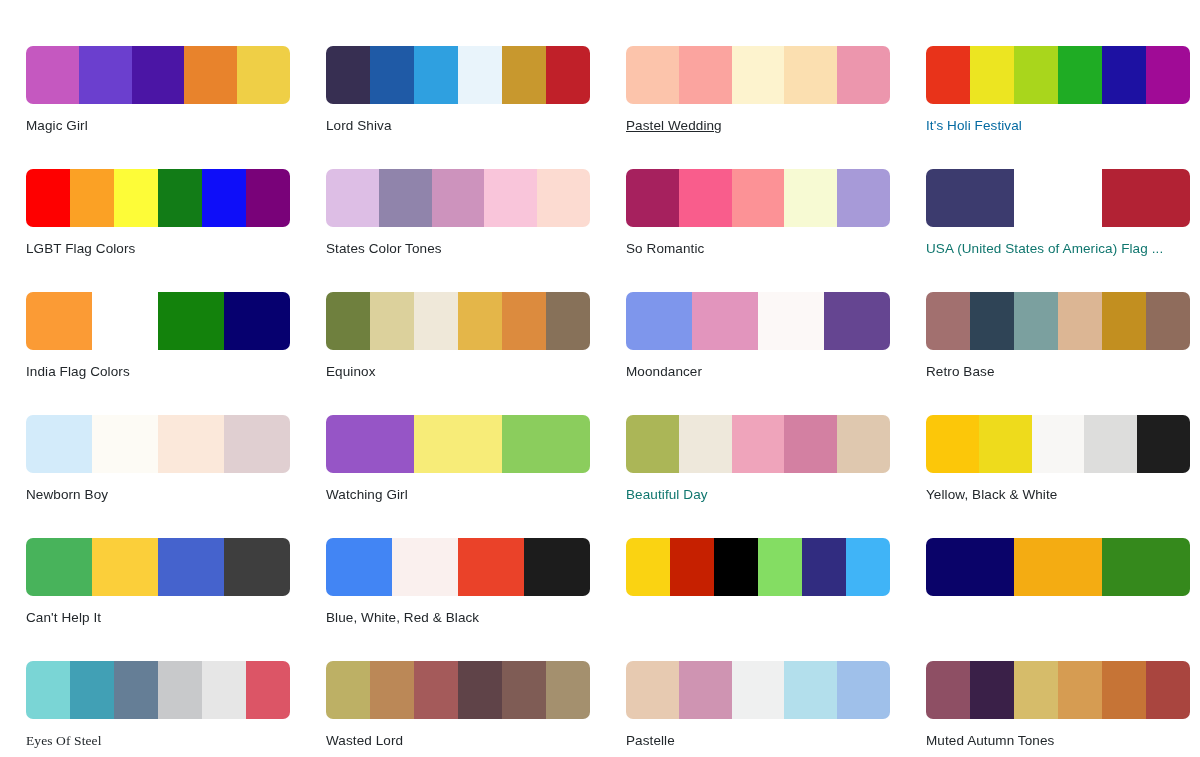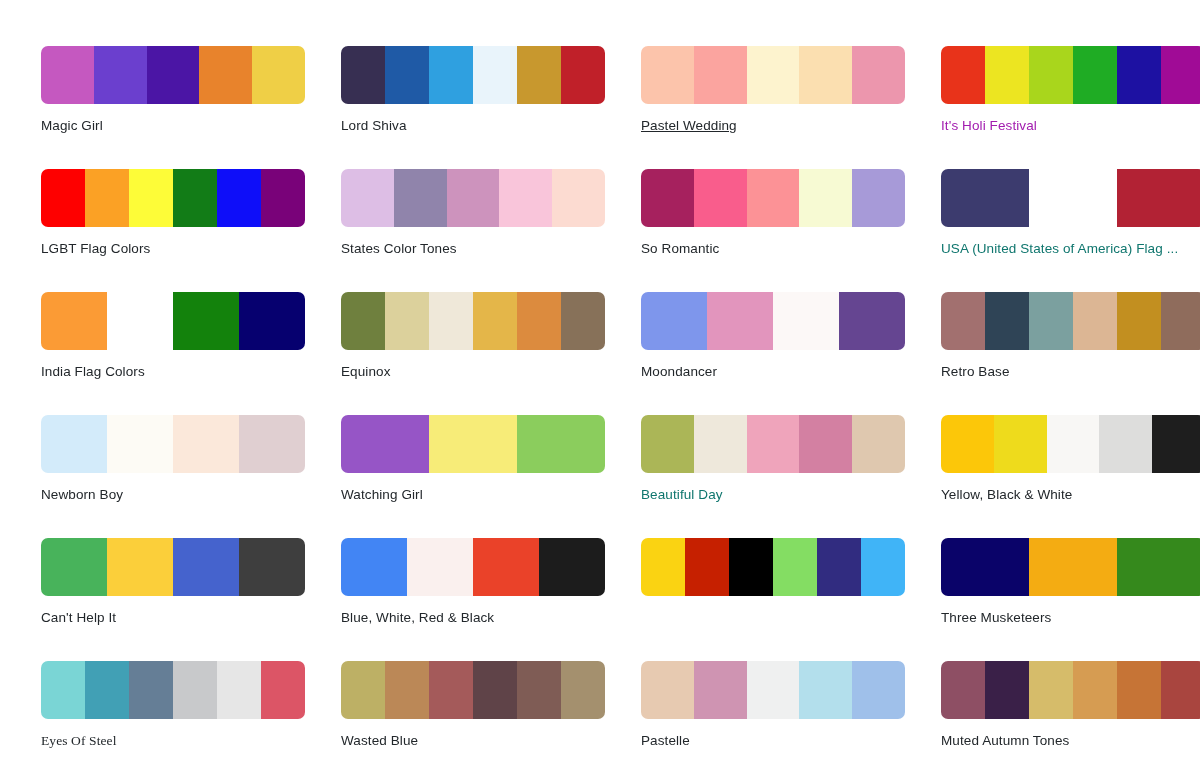--- a/index.html
+++ b/index.html
@@ -21,23 +21,22 @@
     grid-template-columns: repeat(4, 300px);
     grid-template-rows: repeat(6, 123px);
     padding: 46px 0 0 0;
     box-sizing: border-box;
   }
 
   .palette-card {
     width: 300px;
     height: 156px;
     box-sizing: border-box;
-    padding: 0 14px;
+    padding: 0 26px;
     cursor: pointer;
-    margin-left: 27px;
   }
 
   .swatch-strip {
     width: 264px;
     height: 58px;
     display: flex;
     border-radius: 7px;
     overflow: hidden;
     background: #ffffff;
   }
@@ -97,21 +96,21 @@
     </div>
     <div class="palette-card">
       <div class="swatch-strip">
         <div class="swatch" style="background: rgb(232, 51, 26);"></div>
         <div class="swatch" style="background: rgb(236, 229, 33);"></div>
         <div class="swatch" style="background: rgb(169, 214, 28);"></div>
         <div class="swatch" style="background: rgb(31, 172, 36);"></div>
         <div class="swatch" style="background: rgb(29, 17, 162);"></div>
         <div class="swatch" style="background: rgb(160, 11, 150);"></div>
       </div>
-      <div class="palette-label" style="color: #a21caf;">It's Holi Festival</div>
+      <div class="palette-label" style="color: #0369a1;">It's Holi Festival</div>
     </div>
     <div class="palette-card">
       <div class="swatch-strip">
         <div class="swatch" style="background: rgb(254, 0, 0);"></div>
         <div class="swatch" style="background: rgb(251, 161, 37);"></div>
         <div class="swatch" style="background: rgb(253, 252, 56);"></div>
         <div class="swatch" style="background: rgb(18, 124, 23);"></div>
         <div class="swatch" style="background: rgb(14, 14, 249);"></div>
         <div class="swatch" style="background: rgb(121, 2, 121);"></div>
       </div>
@@ -249,21 +248,20 @@
         <div class="swatch" style="background: rgb(49, 44, 128);"></div>
         <div class="swatch" style="background: rgb(64, 180, 247);"></div>
       </div>
     </div>
     <div class="palette-card">
       <div class="swatch-strip">
         <div class="swatch" style="background: rgb(10, 3, 105);"></div>
         <div class="swatch" style="background: rgb(244, 172, 18);"></div>
         <div class="swatch" style="background: rgb(53, 137, 28);"></div>
       </div>
-      <div class="palette-label" style="color: rgb(34, 39, 43);">Three Musketeers</div>
     </div>
     <div class="palette-card">
       <div class="swatch-strip">
         <div class="swatch" style="background: rgb(122, 213, 213);"></div>
         <div class="swatch" style="background: rgb(65, 160, 181);"></div>
         <div class="swatch" style="background: rgb(101, 126, 150);"></div>
         <div class="swatch" style="background: rgb(200, 201, 203);"></div>
         <div class="swatch" style="background: rgb(230, 230, 230);"></div>
         <div class="swatch" style="background: rgb(220, 85, 102);"></div>
       </div>
@@ -271,21 +269,21 @@
     </div>
     <div class="palette-card">
       <div class="swatch-strip">
         <div class="swatch" style="background: rgb(189, 176, 101);"></div>
         <div class="swatch" style="background: rgb(187, 136, 87);"></div>
         <div class="swatch" style="background: rgb(164, 90, 90);"></div>
         <div class="swatch" style="background: rgb(95, 67, 72);"></div>
         <div class="swatch" style="background: rgb(127, 92, 85);"></div>
         <div class="swatch" style="background: rgb(164, 144, 110);"></div>
       </div>
-      <div class="palette-label" style="color: rgb(34, 39, 43);">Wasted Blue</div>
+      <div class="palette-label" style="color: rgb(34, 39, 43);">Wasted Lord</div>
     </div>
     <div class="palette-card">
       <div class="swatch-strip">
         <div class="swatch" style="background: rgb(231, 202, 177);"></div>
         <div class="swatch" style="background: rgb(207, 148, 178);"></div>
         <div class="swatch" style="background: rgb(239, 240, 240);"></div>
         <div class="swatch" style="background: rgb(179, 223, 236);"></div>
         <div class="swatch" style="background: rgb(159, 192, 234);"></div>
       </div>
       <div class="palette-label" style="color: rgb(34, 39, 43);">Pastelle</div>

